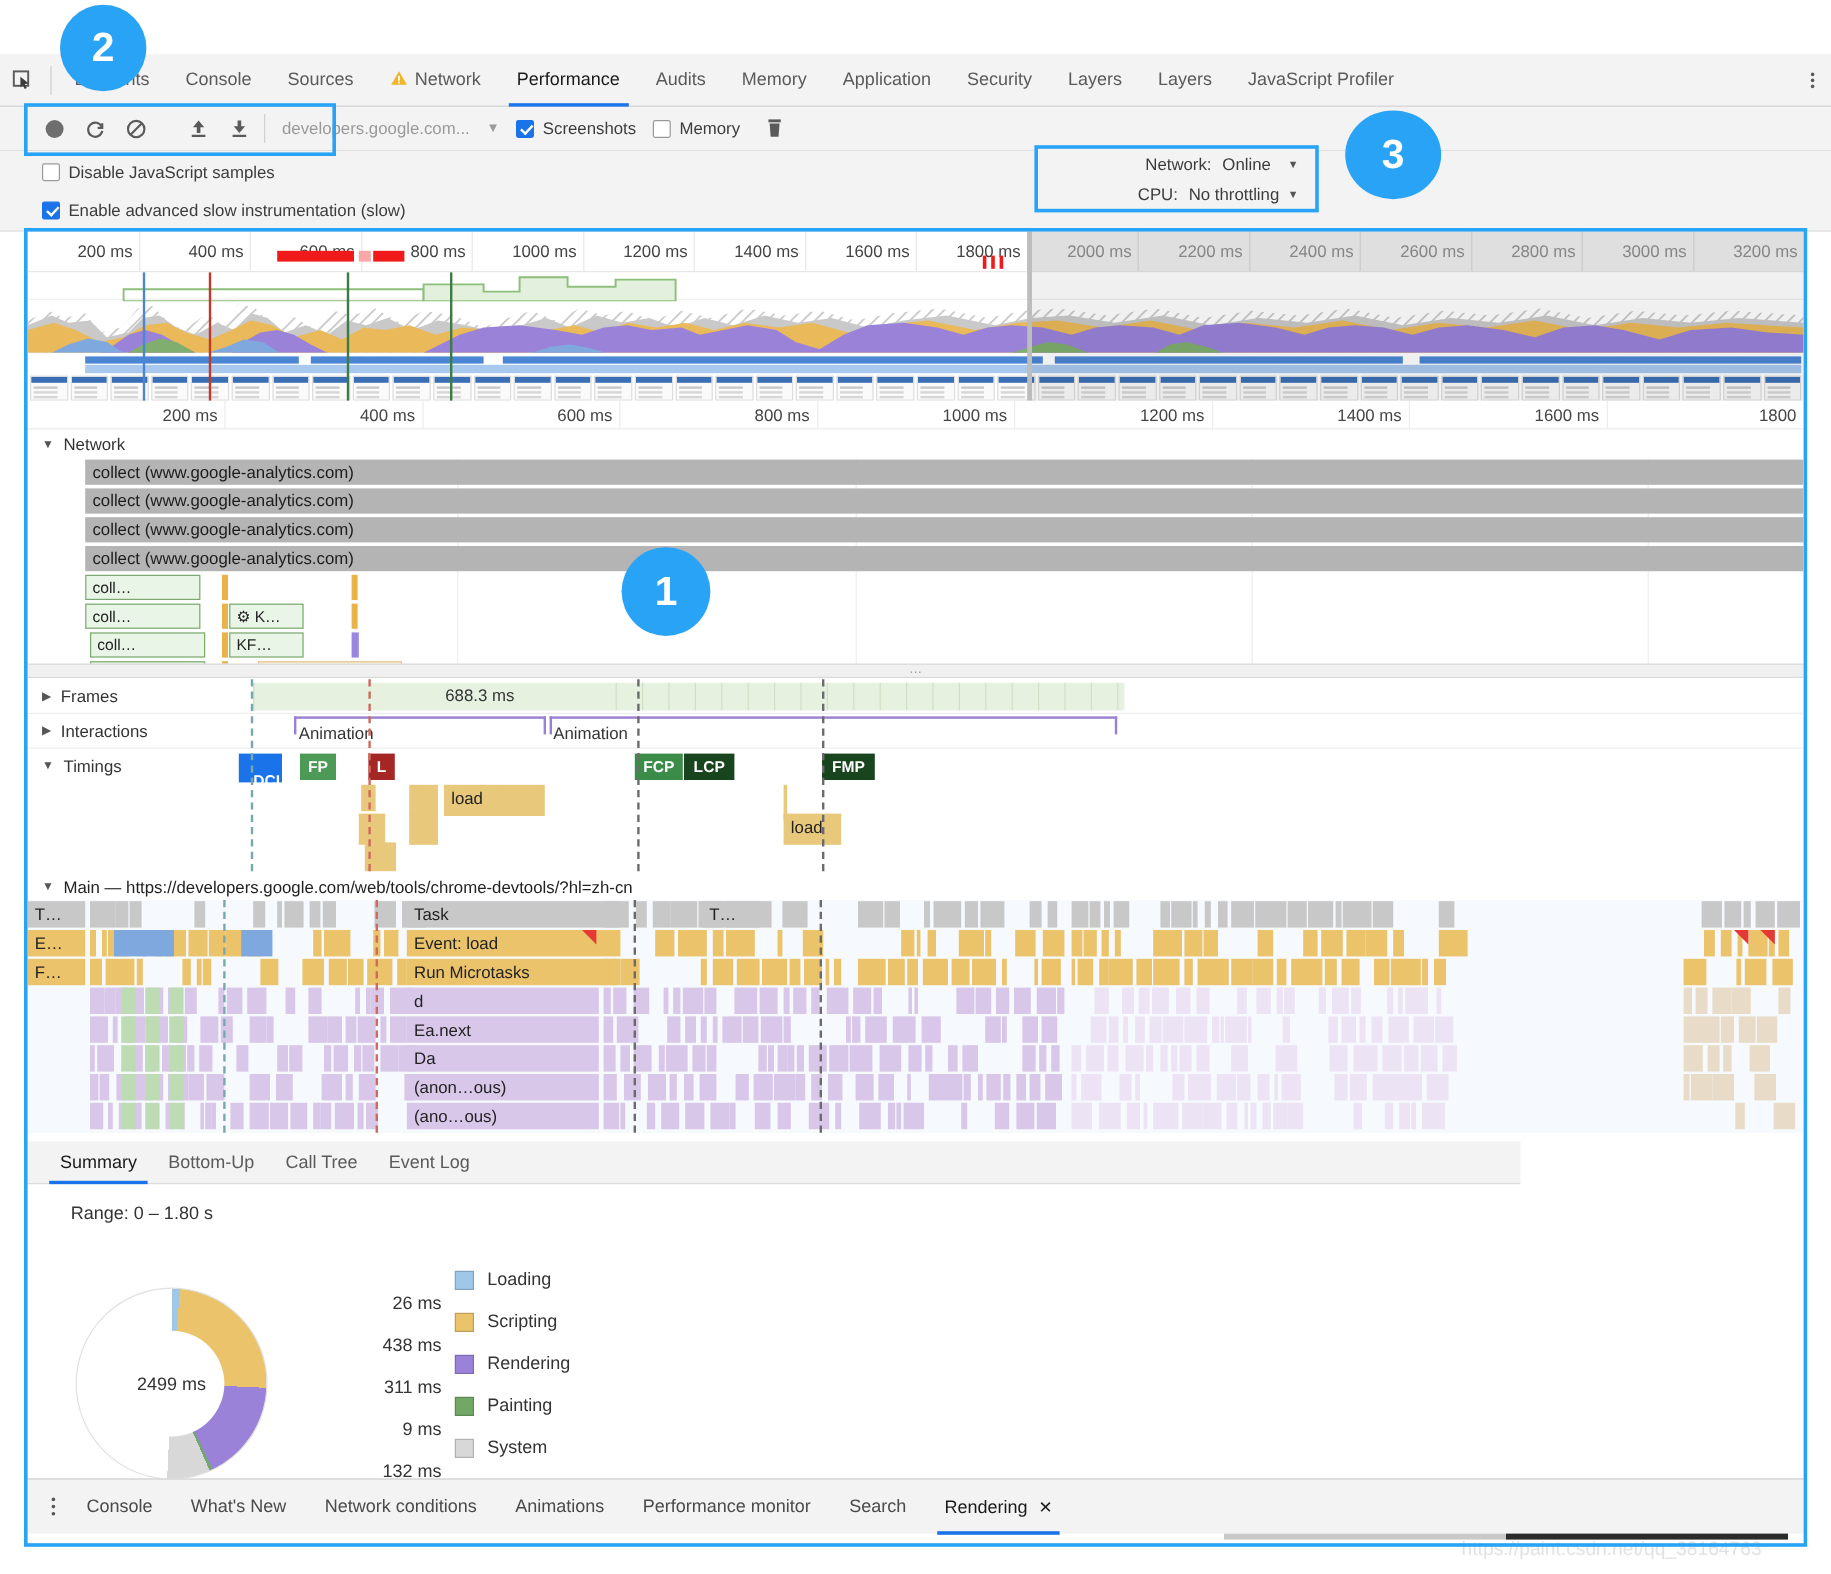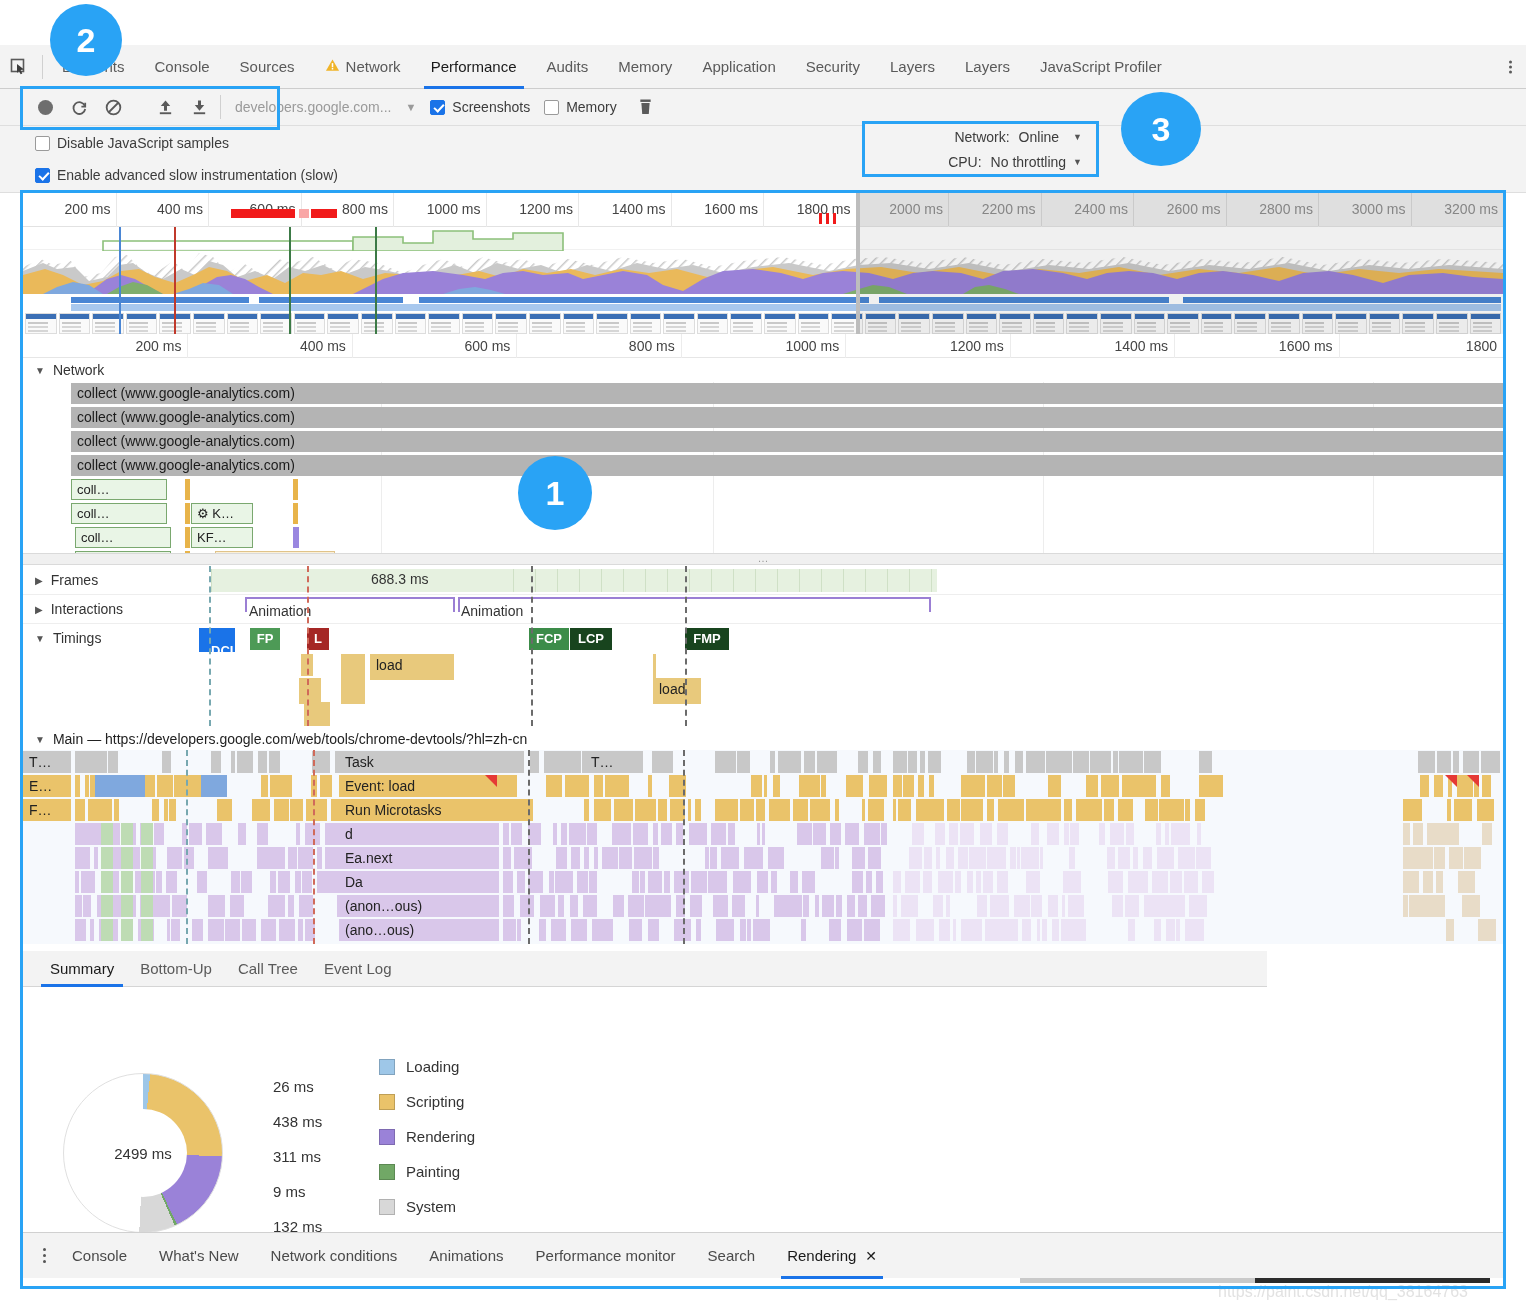--- a/index.html
+++ b/index.html
@@ -103,21 +103,21 @@
   .stab{font-size:15px;color:#5a5a5a;padding:0 13px;height:36px;line-height:36px;position:relative;}
   .stab.active{color:#1a1a1a;}
   .stab.active:after{content:"";position:absolute;left:4px;right:4px;bottom:0;height:3px;background:#1a73e8;}
   .sumbody{position:absolute;left:23px;top:987px;width:1480px;height:245px;background:#fff;overflow:hidden;}
   .range{font-size:15px;color:#333;padding:16px 0 0 36px;}
   .donutwrap{position:absolute;left:40px;top:86px;width:160px;height:160px;}
   .donut{width:160px;height:160px;border-radius:50%;}
   .donut-hole{position:absolute;left:36px;top:36px;width:88px;height:88px;background:#fff;border-radius:50%;display:flex;align-items:center;justify-content:center;font-size:15px;color:#333;}
   .legend{position:absolute;left:250px;top:62px;}
   .lrow{display:flex;align-items:center;height:35px;font-size:15px;color:#333;}
-  .lval{width:95px;margin-top:40px;}
+  .lval{width:95px;text-align:right;margin-top:40px;}
   .lsw{width:16px;height:16px;margin:0 11px;border:1px solid rgba(0,0,0,.18);}
 
   
   .drawer{position:absolute;left:23px;top:1232px;width:1480px;height:46px;background:#f3f3f3;border-top:1px solid #d0d0d0;display:flex;align-items:center;padding-left:10px;}
   .dtab{font-size:15px;color:#4a4a4a;padding:0 16px;height:46px;line-height:46px;position:relative;white-space:nowrap;}
   .dtab.active{color:#1a1a1a;}
   .dtab.active:after{content:"";position:absolute;left:10px;right:10px;bottom:0;height:3px;background:#1a73e8;}
   .kebab{display:flex;flex-direction:column;justify-content:center;gap:3px;padding:0 10px;}
   .kebab i{width:3px;height:3px;background:#555;border-radius:50%;display:block;}
   .wm{position:absolute;left:1218px;top:1283px;font-size:16px;color:#e2e2e2;white-space:nowrap;}
@@ -1038,20 +1038,21 @@
 </div>
 
 <div class="sumtabs" id="sumtabs-host">
     <div class="stab active">Summary</div>
     <div class="stab">Bottom-Up</div>
     <div class="stab">Call Tree</div>
     <div class="stab">Event Log</div>
   </div>
 
 <div class="sumbody">
+  <div class="range">Range: 0 – 1.80 s</div>
   <div class="donutwrap">
     <div class="donut" id="donut" style="background: conic-gradient(rgb(158, 199, 232) 0deg, rgb(158, 199, 232) 5.19deg, rgb(234, 195, 106) 5.19deg, rgb(234, 195, 106) 92.54deg, rgb(154, 130, 216) 92.54deg, rgb(154, 130, 216) 154.57deg, rgb(113, 168, 102) 154.57deg, rgb(113, 168, 102) 156.37deg, rgb(216, 216, 216) 156.37deg, rgb(216, 216, 216) 182.69deg, rgb(255, 255, 255) 182.69deg, rgb(255, 255, 255) 360deg); border: 1px solid rgb(224, 224, 224);"></div>
     <div class="donut-hole">2499 ms</div>
   </div>
   <div class="legend" id="legend-host">
       <div class="lrow">
         <div class="lval">26 ms</div>
         <div class="lsw" style="background: rgb(158, 199, 232);"></div>
         <div>Loading</div>
       </div>

